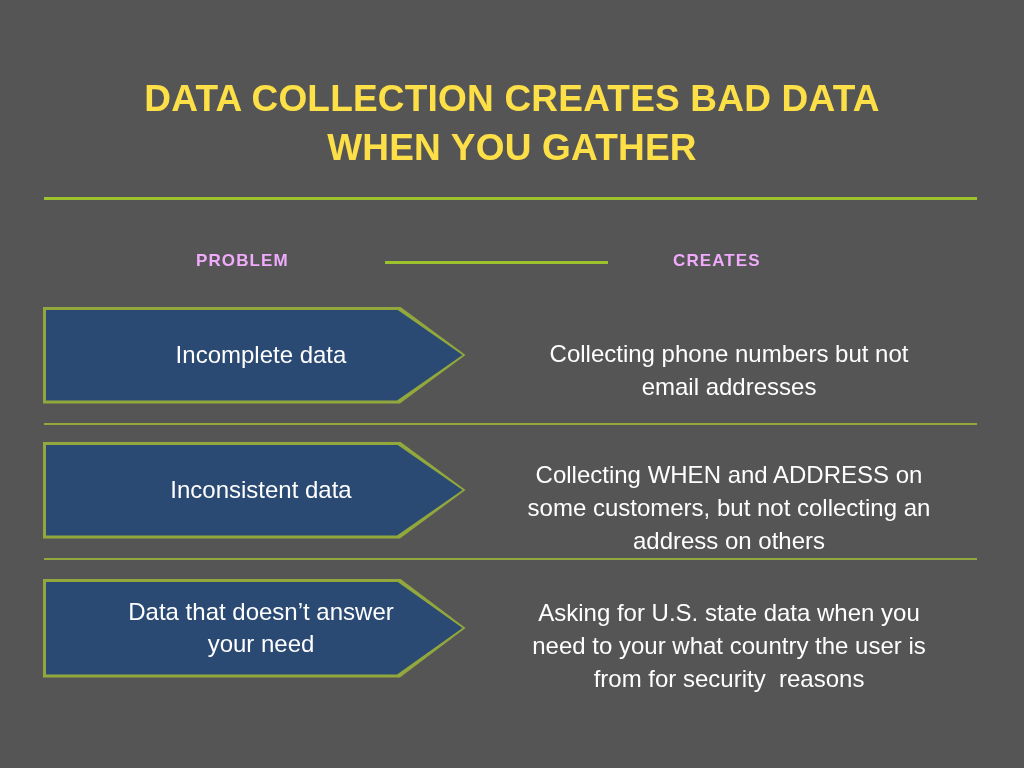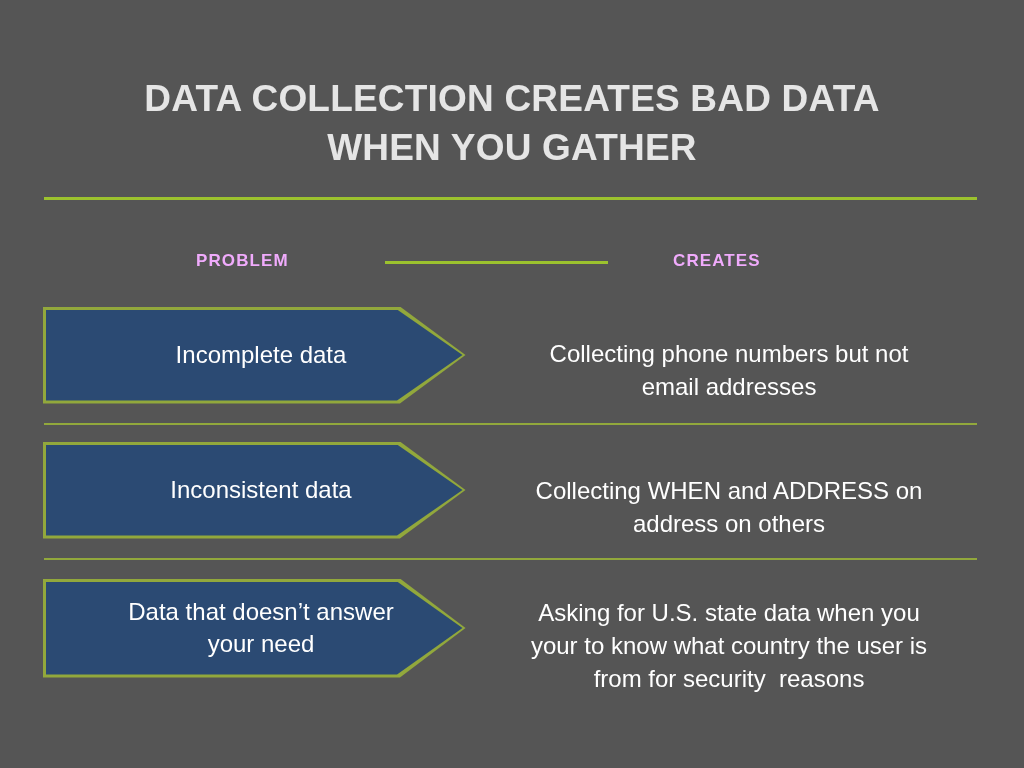--- a/index.html
+++ b/index.html
@@ -21,21 +21,21 @@
     background: #555555;
   }
 
   
   .title-block {
     position: absolute;
     left: 44px;
     top: 74px;
     width: 936px;
     text-align: center;
-    color: #e5e5e5;
+    color: #fde047;
     font-weight: bold;
     font-size: 37px;
     line-height: 49px;
     letter-spacing: 0.2px;
   }
   .title-line { display: block; white-space: pre; }
 
   
   .rule {
     position: absolute;
@@ -171,33 +171,34 @@
   </div>
 
   <div class="row" id="row-2">
     <div class="arrow-outline"></div>
     <div class="arrow-fill"></div>
     <div class="arrow-label">
       <span>Inconsistent data</span>
     </div>
     <div class="example">
       <span class="example-line">Collecting WHEN and ADDRESS on</span>
+      <span class="example-line">some customers, but not collecting an</span>
       <span class="example-line">address on others</span>
     </div>
   </div>
 
   <div class="row" id="row-3">
     <div class="arrow-outline"></div>
     <div class="arrow-fill"></div>
     <div class="arrow-label">
       <div>
         <span class="example-line">Data that doesn’t answer</span>
         <span class="example-line">your need</span>
       </div>
     </div>
     <div class="example">
       <span class="example-line">Asking for U.S. state data when you</span>
-      <span class="example-line">your to know what country the user is</span>
+      <span class="example-line">need to your what country the user is</span>
       <span class="example-line">from for security  reasons</span>
     </div>
   </div>
 
 </div>
 
 </body></html>

